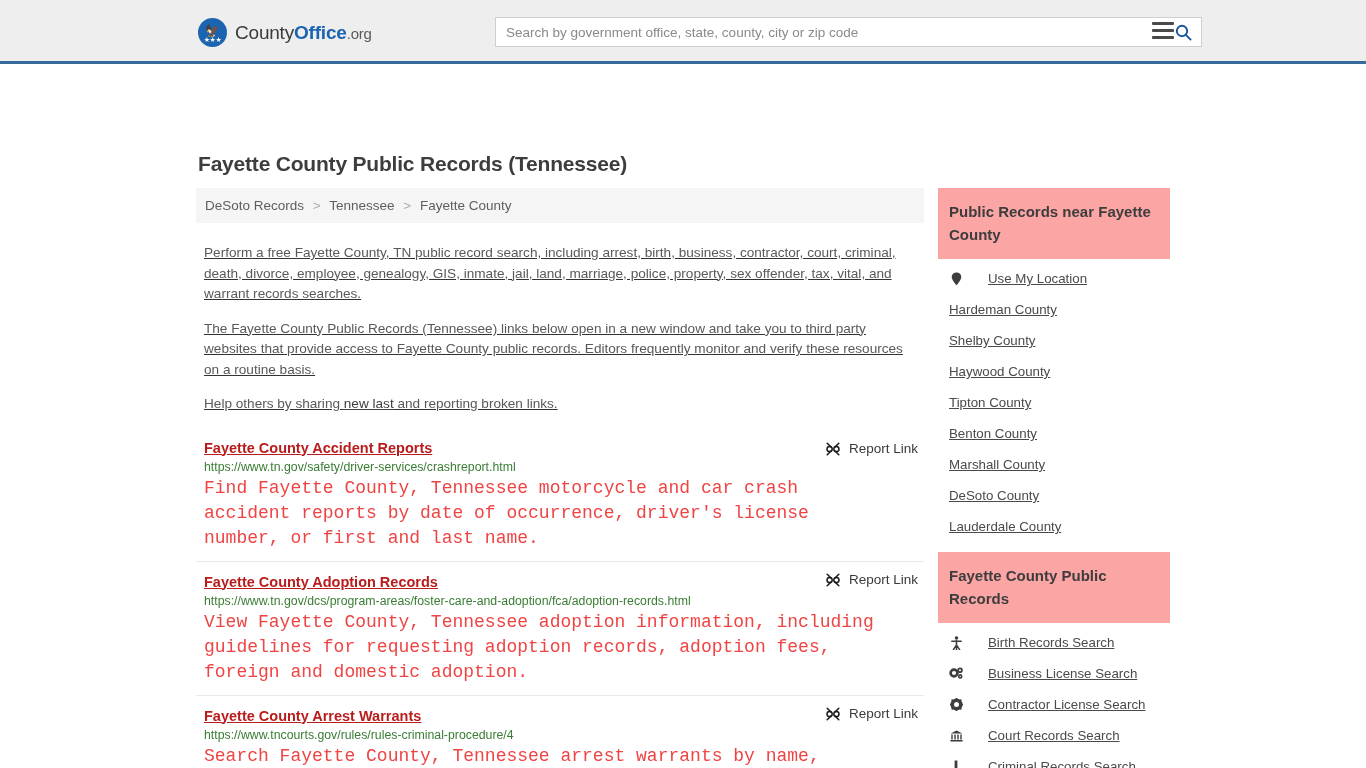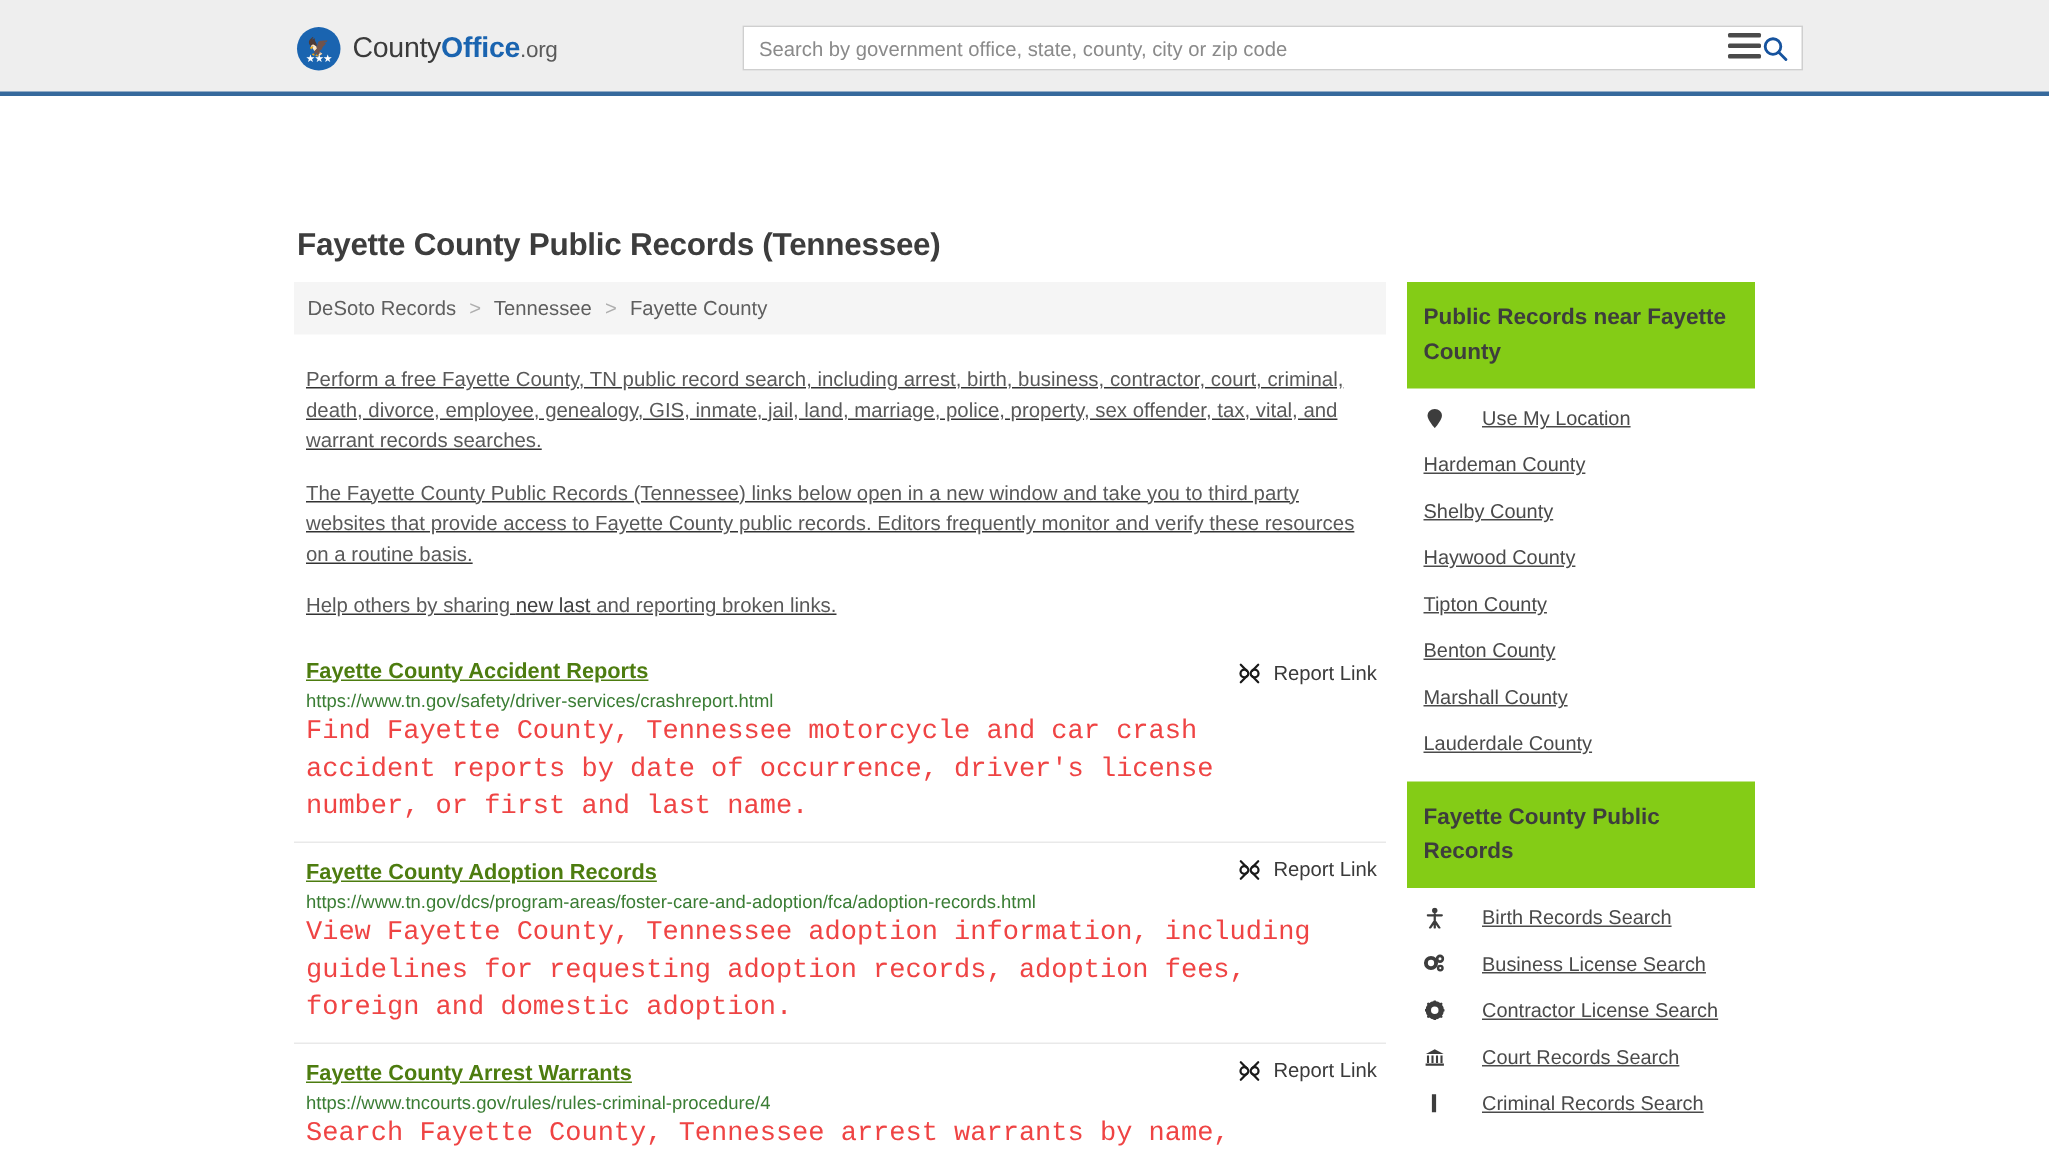--- a/index.html
+++ b/index.html
@@ -107,21 +107,21 @@
 
   
   .results { margin-top: 16px; }
   .result {
     border-top: 1px solid #e9e9e9;
     padding: 11px 8px 10px 8px;
     position: relative;
   }
   .result:first-child { border-top: 0; padding-top: 8px; }
   .result-title {
-    font-size: 14.5px; font-weight: bold; color: #4d7c0f;
+    font-size: 14.5px; font-weight: bold; color: #b91c1c;
     text-decoration: underline; display: inline-block;
     margin: 0 0 4px 0;
   }
   .result-url {
     font-size: 12.3px; color: #3a7d34;
     margin: 0 0 2px 0; word-break: break-all;
   }
   .result-desc {
     font-size: 18px; line-height: 25px; color: #ef4444;
     margin: 0; max-width: 700px; padding-right: 10px; font-family: Liberation Mono, monospace;
@@ -130,21 +130,21 @@
     position: absolute; right: 6px; top: 10px;
     display: flex; align-items: center; gap: 8px;
     cursor: pointer; white-space: nowrap;
   }
   .report-link .rl-label { font-size: 13.5px; color: #3a3a3a; }
   .broken-link-icon { display: block; }
 
   
   .card { margin-bottom: 10px; }
   .card-head {
-    background: #84cc16;
+    background: #fca5a5;
     padding: 12px 11px 13px 11px;
     font-size: 15px; font-weight: bold; color: #3d3d3d;
     line-height: 23px;
   }
   .card-list { padding: 4px 0 0 0; margin: 0; list-style: none; }
   .card-list li {
     display: flex; align-items: center; gap: 25px;
     padding: 8px 11px;
   }
   .card-list a {
@@ -292,20 +292,23 @@
         <li>
           <a href="#">Tipton County</a>
         </li>
         <li>
           <a href="#">Benton County</a>
         </li>
         <li>
           <a href="#">Marshall County</a>
         </li>
         <li>
+          <a href="#">DeSoto County</a>
+        </li>
+        <li>
           <a href="#">Lauderdale County</a>
         </li>
       </ul>
     </div>
 
     <div class="card">
       <div class="card-head">Fayette County Public Records</div>
       <ul class="card-list">
         <li>
           <span class="li-icon">

